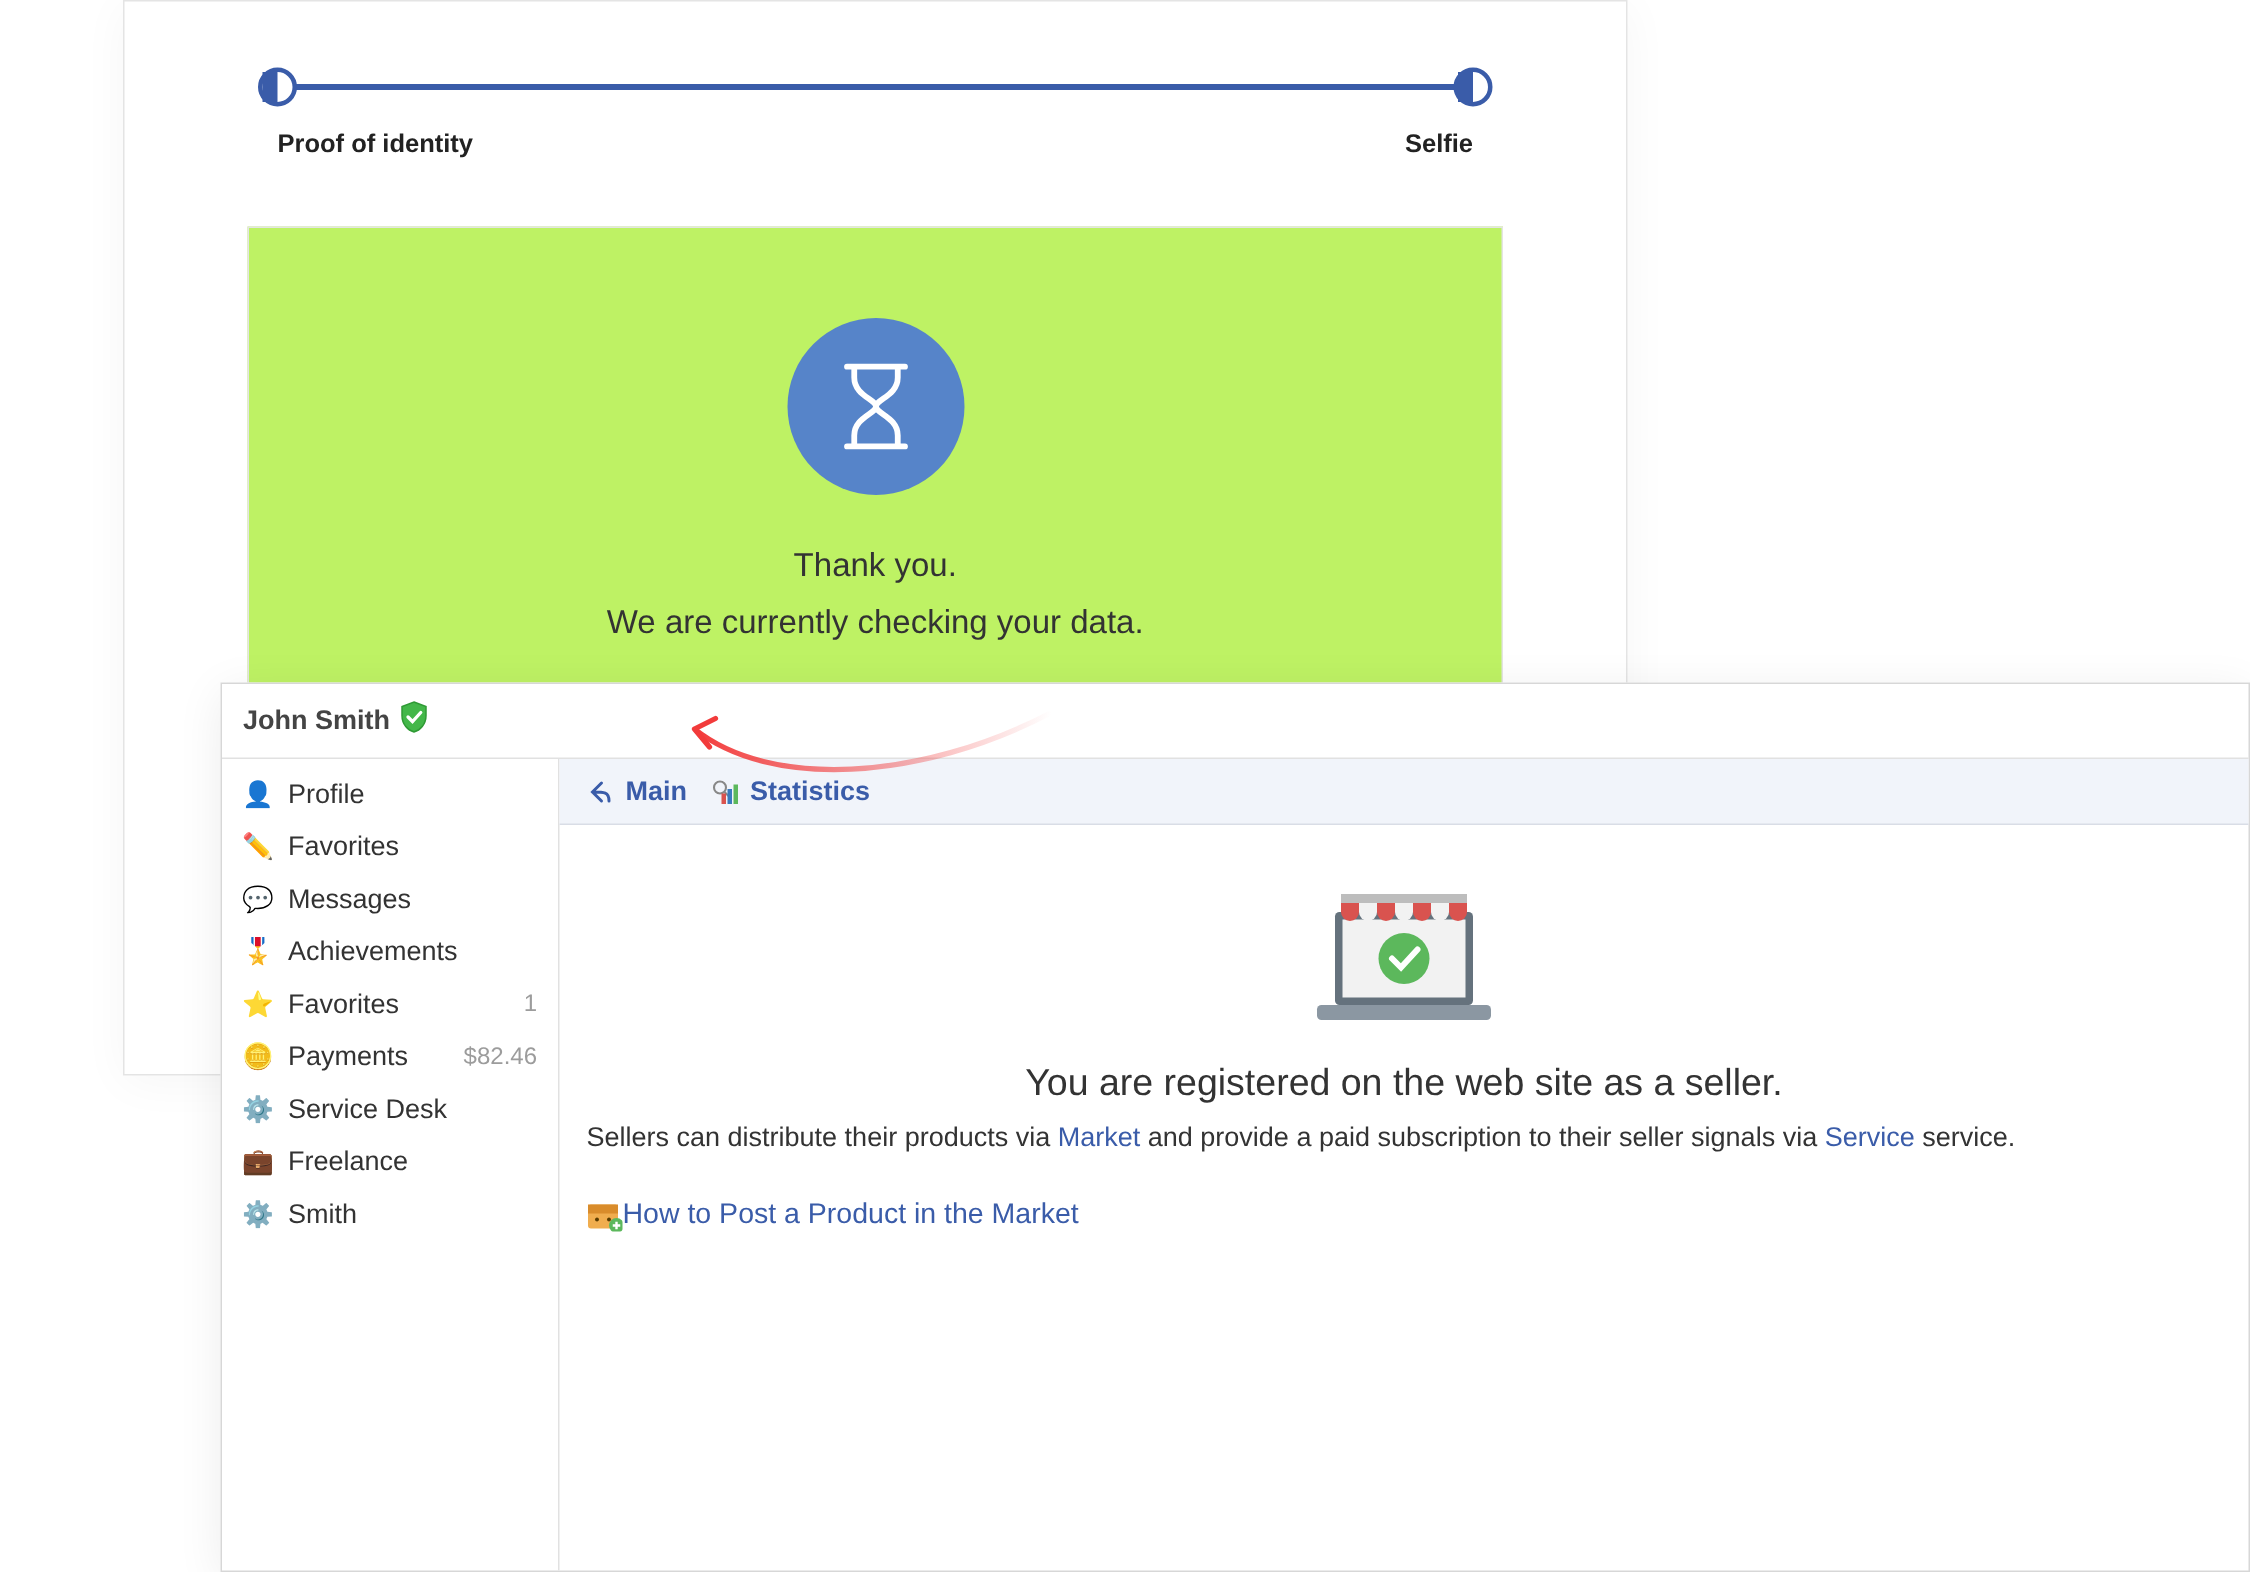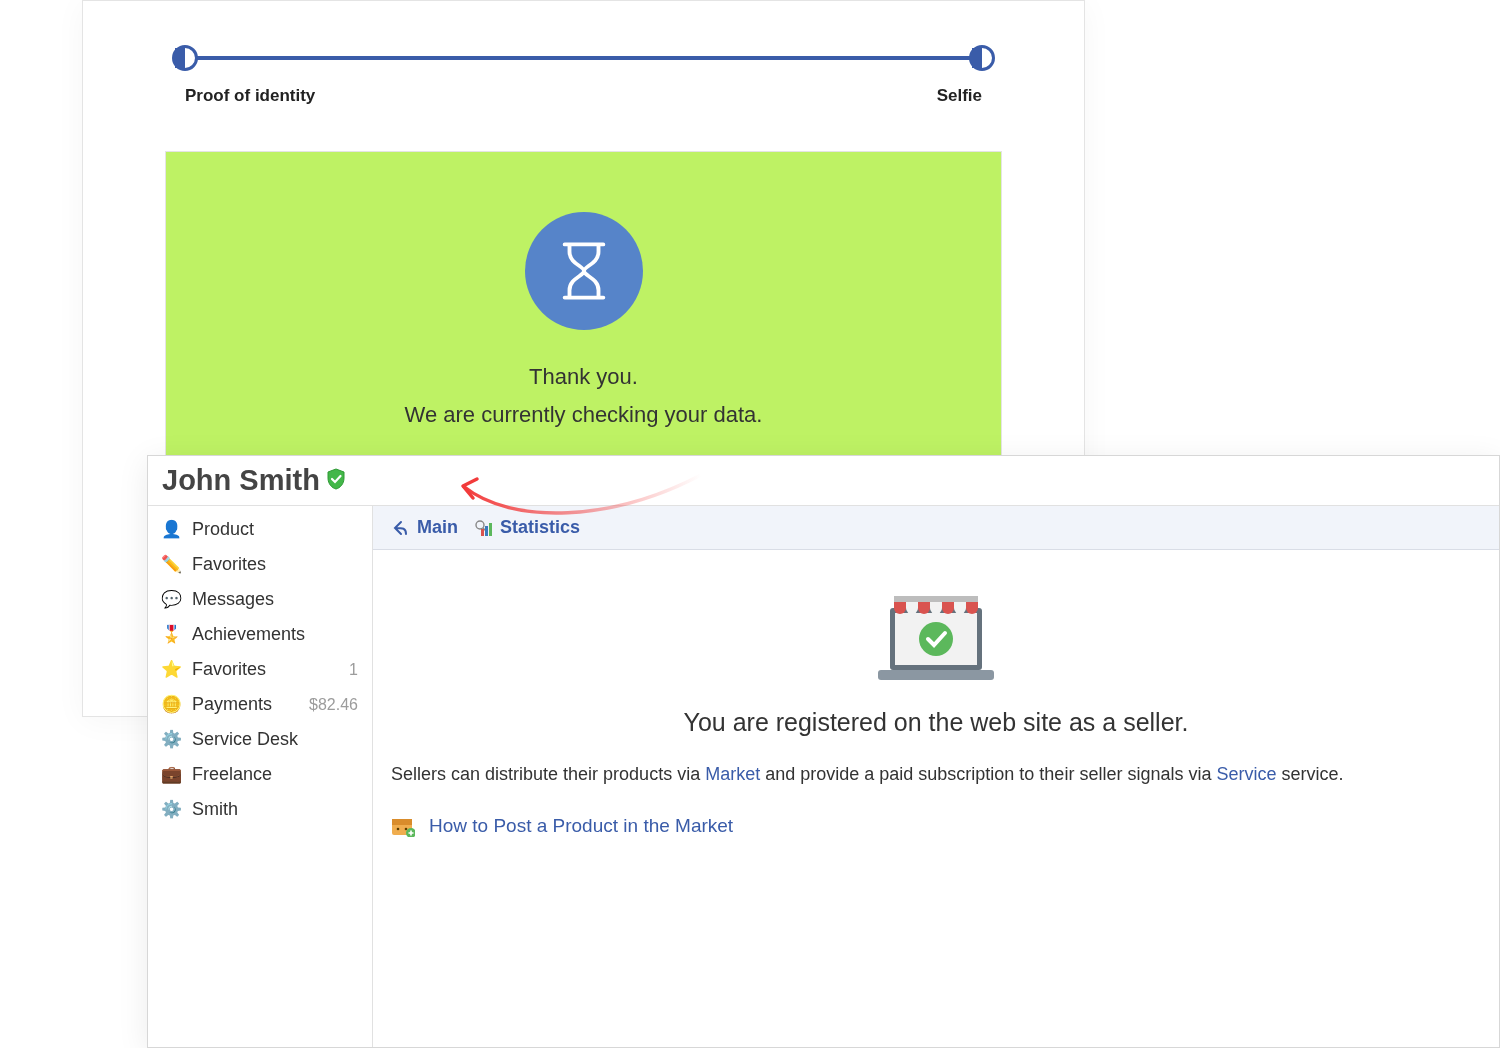--- a/index.html
+++ b/index.html
@@ -101,21 +101,21 @@
     box-shadow: 0 6px 30px rgba(0,0,0,0.08);
   }
   .profile-header {
     height: 50px;
     border-bottom: 1px solid #e1e1e1;
     display: flex;
     align-items: center;
     padding: 0 14px;
   }
   .profile-name {
-    font-size: 29px;
+    font-size: 18px;
     font-weight: bold;
     color: #444;
   }
   .verify-shield {
     margin-left: 6px;
   }
   .profile-body {
     display: flex;
     height: calc(100% - 50px);
   }
@@ -179,34 +179,33 @@
   .store-illus {
     display: block;
     margin: 0 auto 22px;
     width: 132px; height: 100px;
   }
 
   .seller-headline {
     text-align: center;
     font-size: 25px;
     color: #333;
-    margin-bottom: 24px;
+    margin-bottom: 8px;
   }
   .seller-desc {
     font-size: 18px;
     color: #333;
     line-height: 1.55;
     margin-bottom: 26px;
   }
   .seller-desc a { color: #3a5ca9; text-decoration: none; }
 
   .howto-link {
     display: flex;
     align-items: center;
-    gap: 14px;
     font-size: 19px;
     color: #3a5ca9;
     cursor: pointer;
   }
   .howto-icon { width: 24px; height: 22px; position: relative; }
 
   
   .arrow-annot {
     position: absolute;
     left: 305px;
@@ -261,21 +260,21 @@
       <path d="M10 15 C 60 55, 160 50, 248 4" stroke="url(#fade)" stroke-width="3.5" fill="none"></path>
       <path d="M10 15 L24 8 M10 15 L20 27" stroke="#f23b3b" stroke-width="3.5" fill="none" stroke-linecap="round"></path>
     </svg>
   </div>
 
   <div class="profile-body">
 
     <div class="sidebar">
       <div class="sidebar-item">
         <span class="icon">👤</span>
-        <span>Product</span>
+        <span>Profile</span>
       </div>
       <div class="sidebar-item">
         <span class="icon">✏️</span>
         <span>Favorites</span>
       </div>
       <div class="sidebar-item">
         <span class="icon">💬</span>
         <span>Messages</span>
       </div>
       <div class="sidebar-item">

